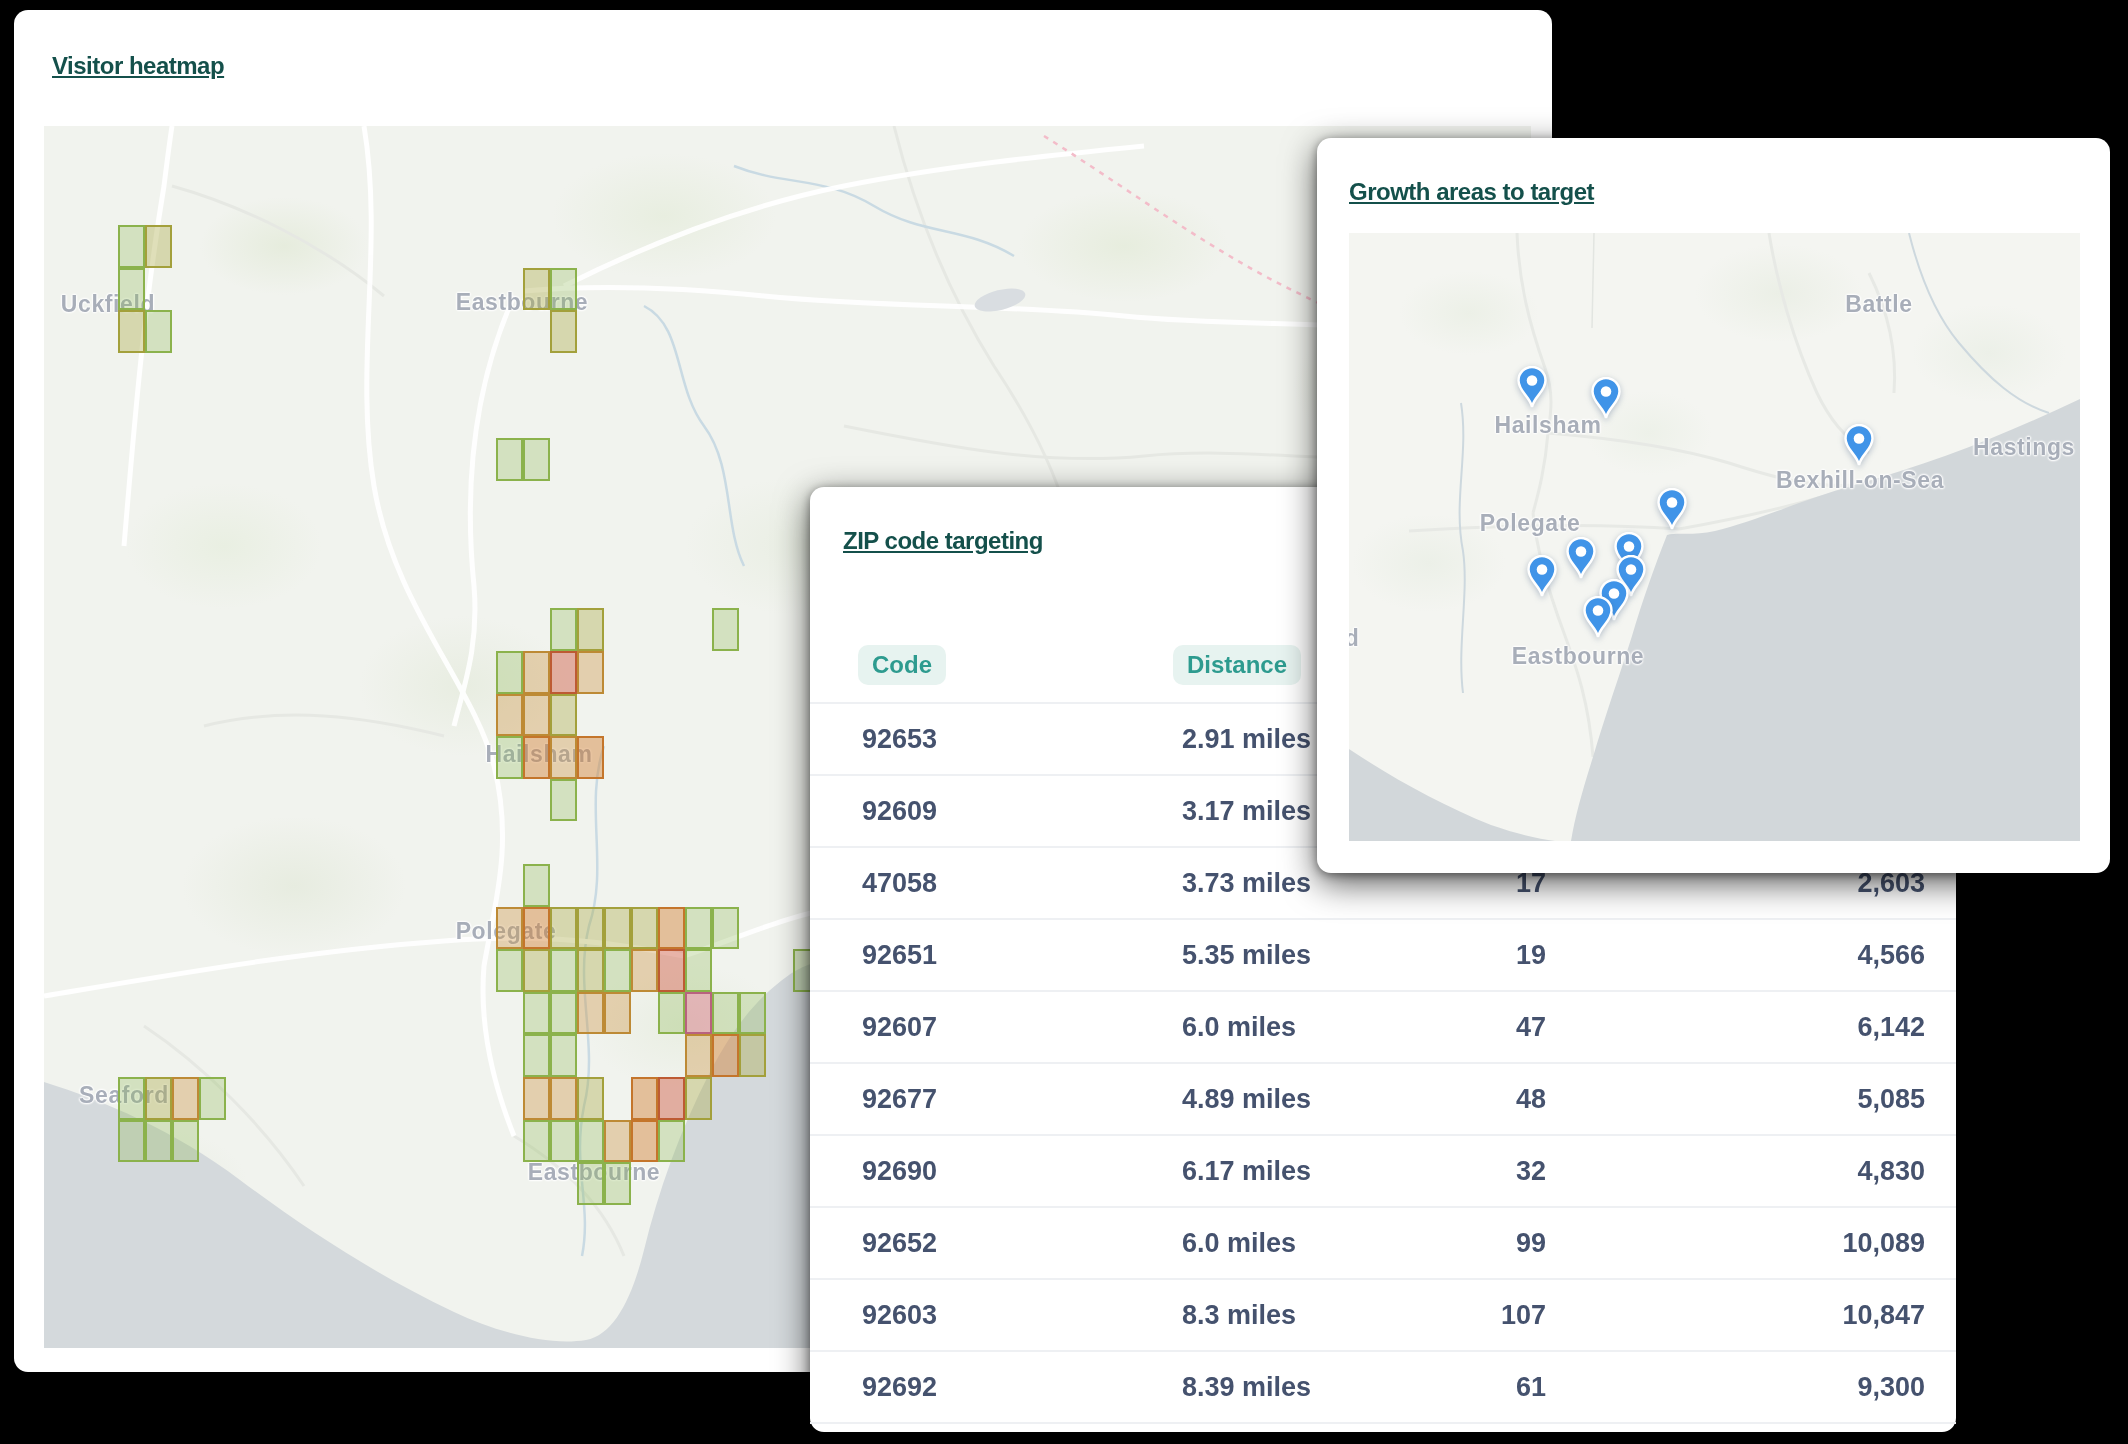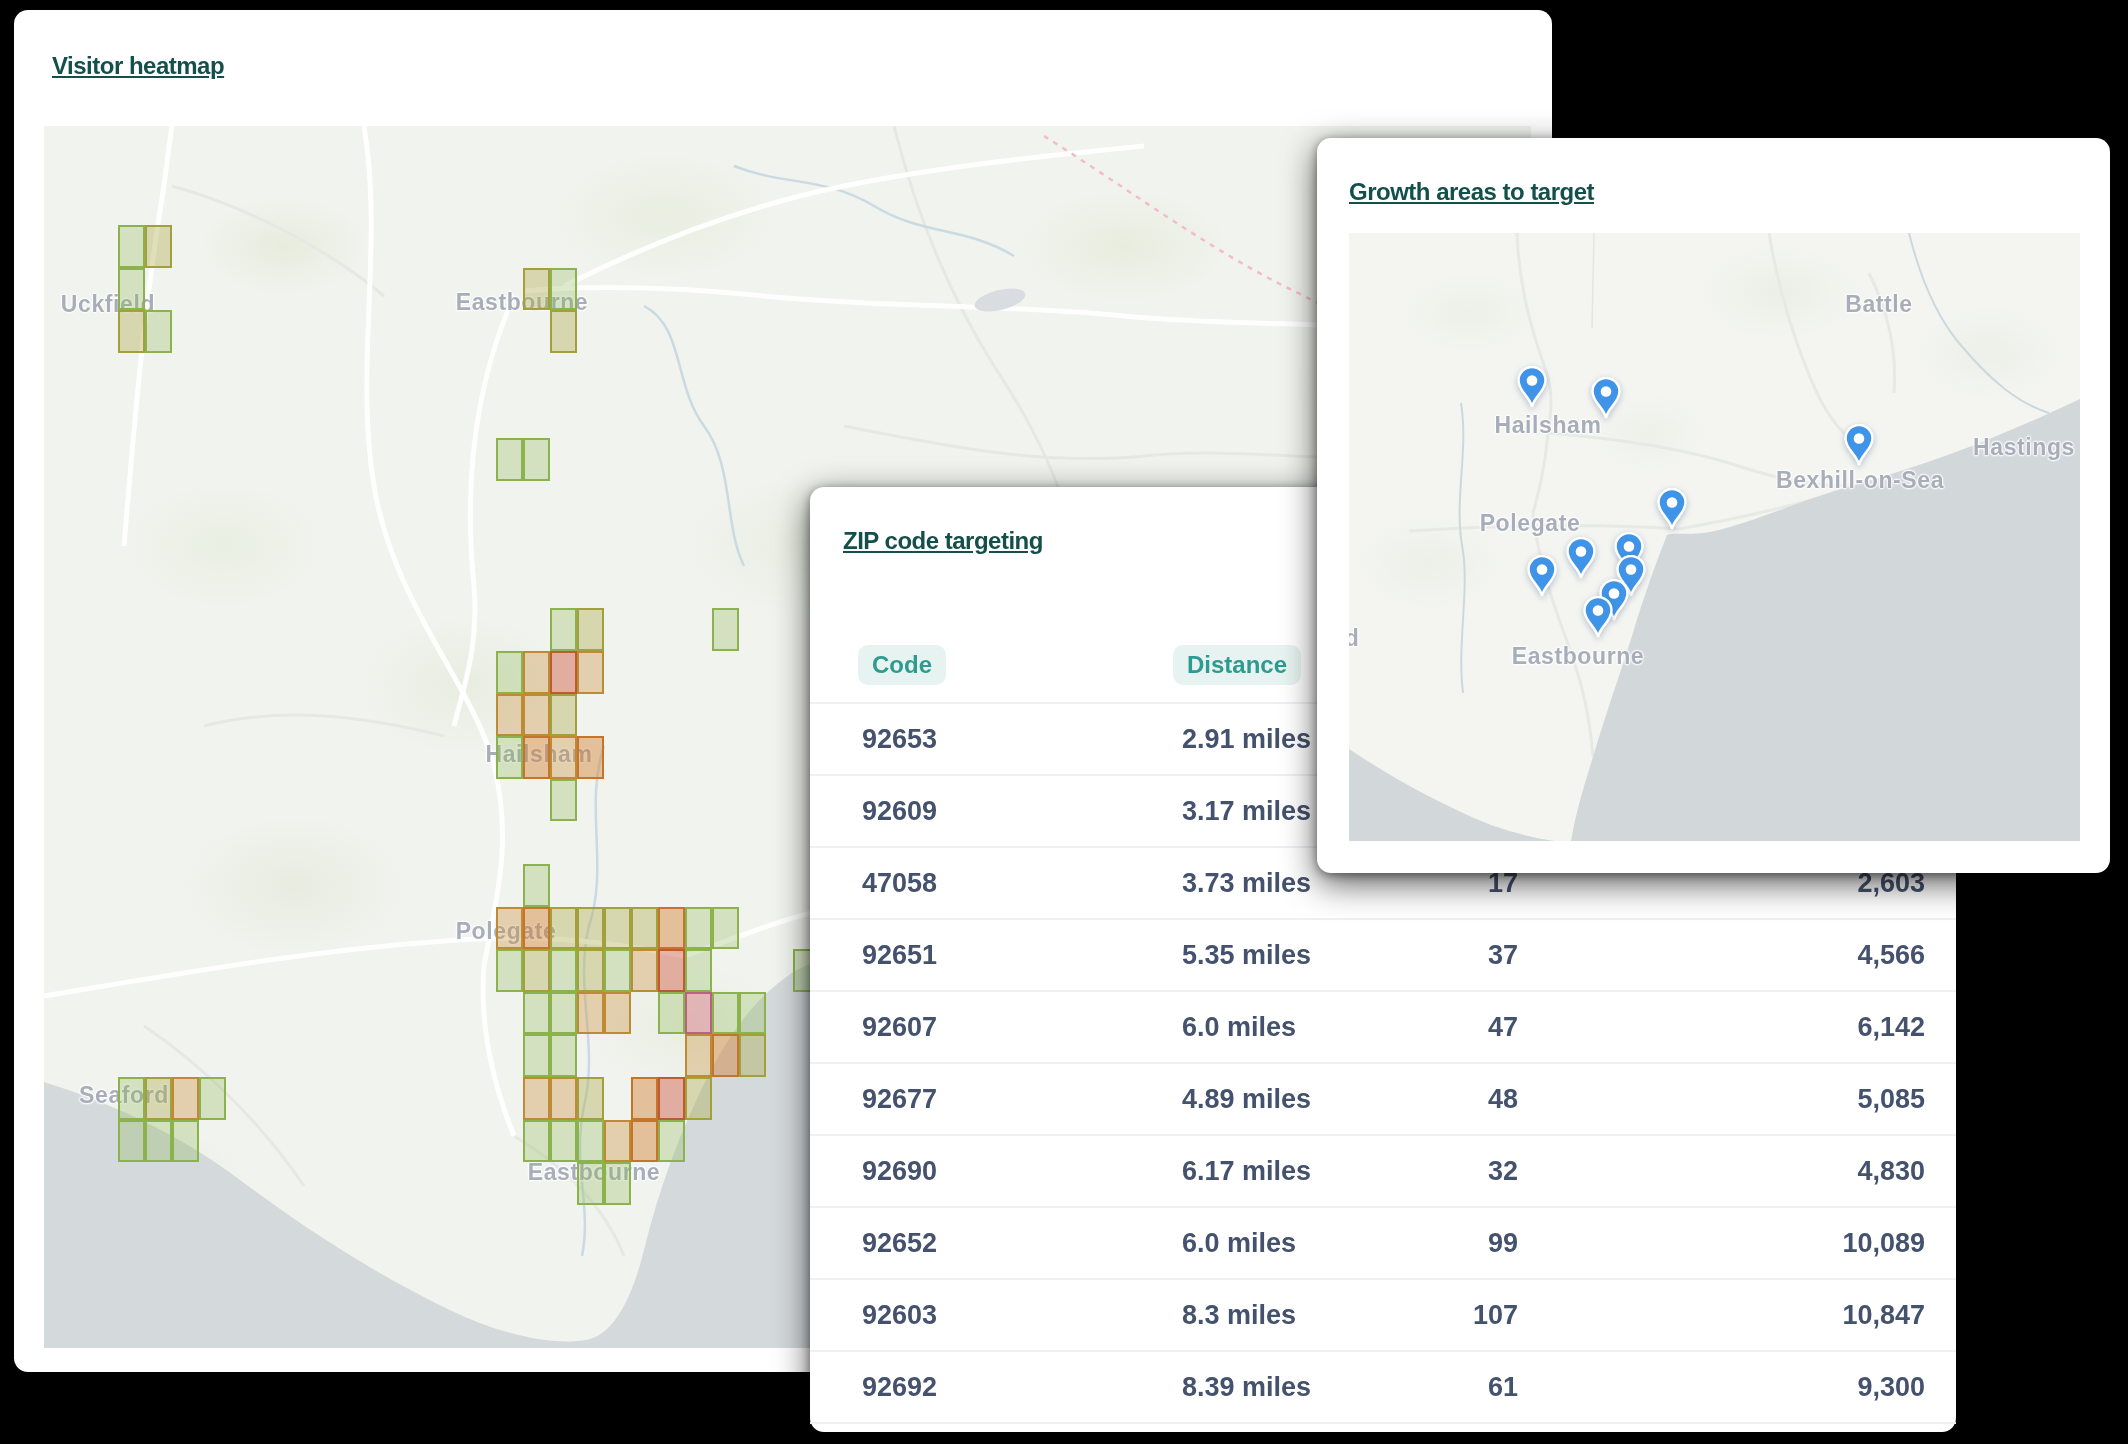--- a/index.html
+++ b/index.html
@@ -39,21 +39,21 @@
         align-items:center;justify-content:center;box-sizing:border-box;padding:0 14px;}
   #pill-code{left:48px;top:158px;min-width:85px;}
   #pill-distance{left:363px;top:158px;min-width:118px;}
   #zipRows{position:absolute;left:0;top:215px;right:0;}
   .zrow{position:relative;height:70px;border-top:2px solid #eef0f3;}
   .zrow:last-child{border-bottom:2px solid #eef0f3;}
   .zrow span{position:absolute;top:50%;transform:translateY(-50%);font-size:27px;
              font-weight:600;color:var(--row-text,#45526e);white-space:nowrap;}
   .c-code{left:52px;}
   .c-dist{left:372px;}
-  .c-count{right:438px;text-align:right;}
+  .c-count{right:410px;text-align:right;}
   .c-total{right:31px;text-align:right;}
   
   #card-growth{left:1317px;top:90px;width:793px;height:735px;z-index:3;margin-top:48px;}
   #card-growth h2{left:32px;top:40px;}
   #growthMap{left:32px;top:95px;width:731px;height:608px;background-color:#f4f5f1;
     background-image:
       radial-gradient(100px 60px at 120px 80px,#ecf0e7 0%,rgba(236,240,231,0) 70%),
       radial-gradient(120px 70px at 430px 60px,#ebefe6 0%,rgba(235,239,230,0) 70%),
       radial-gradient(110px 70px at 640px 120px,#ecf0e8 0%,rgba(236,240,232,0) 70%),
       radial-gradient(90px 60px at 300px 200px,#edf1e9 0%,rgba(237,241,233,0) 70%),
@@ -212,21 +212,21 @@
   </div>
         <div class="zrow">
     <span class="c-code">47058</span>
     <span class="c-dist">3.73 miles</span>
     <span class="c-count">17</span>
     <span class="c-total">2,603</span>
   </div>
         <div class="zrow">
     <span class="c-code">92651</span>
     <span class="c-dist">5.35 miles</span>
-    <span class="c-count">37</span>
+    <span class="c-count">19</span>
     <span class="c-total">4,566</span>
   </div>
         <div class="zrow">
     <span class="c-code">92607</span>
     <span class="c-dist">6.0 miles</span>
     <span class="c-count">47</span>
     <span class="c-total">6,142</span>
   </div>
         <div class="zrow">
     <span class="c-code">92677</span>

